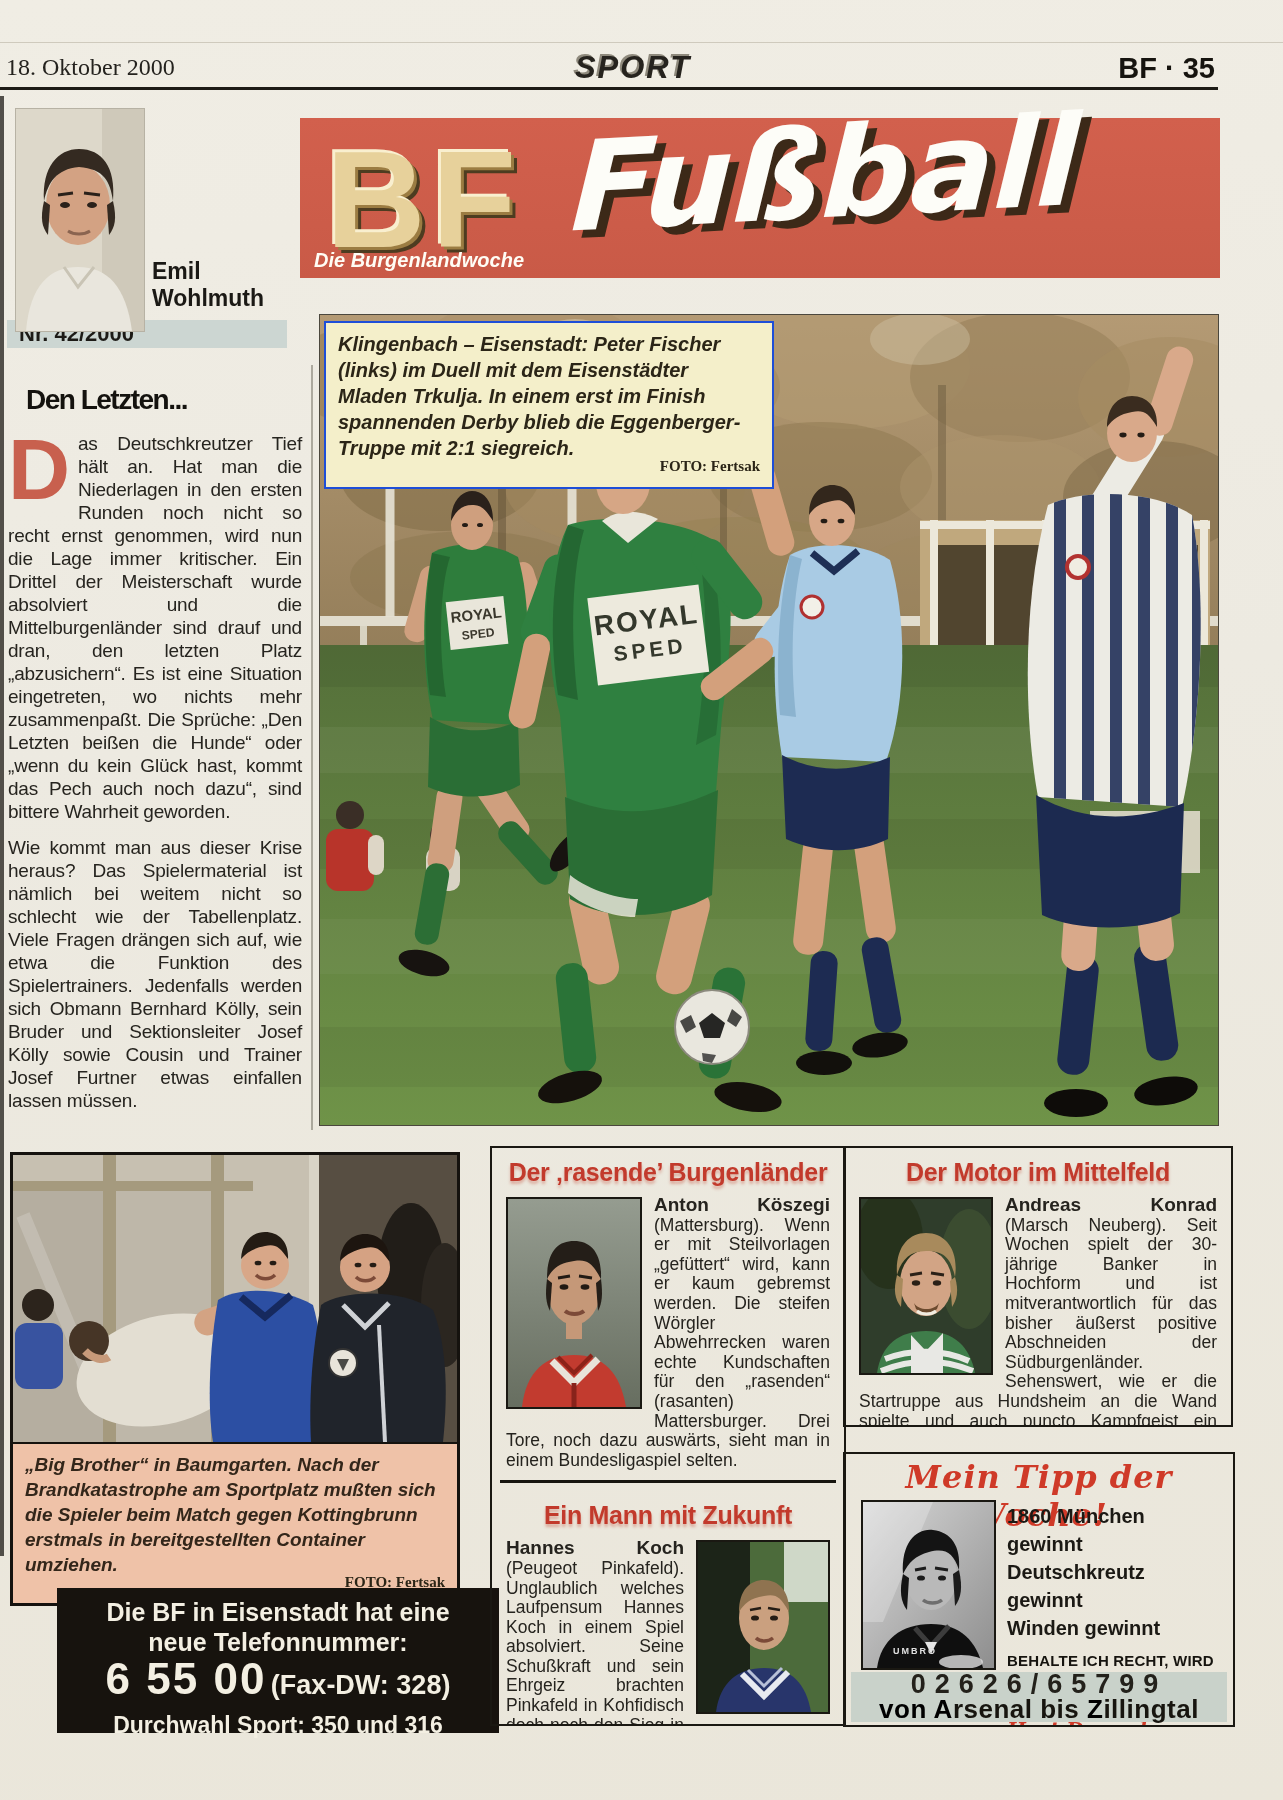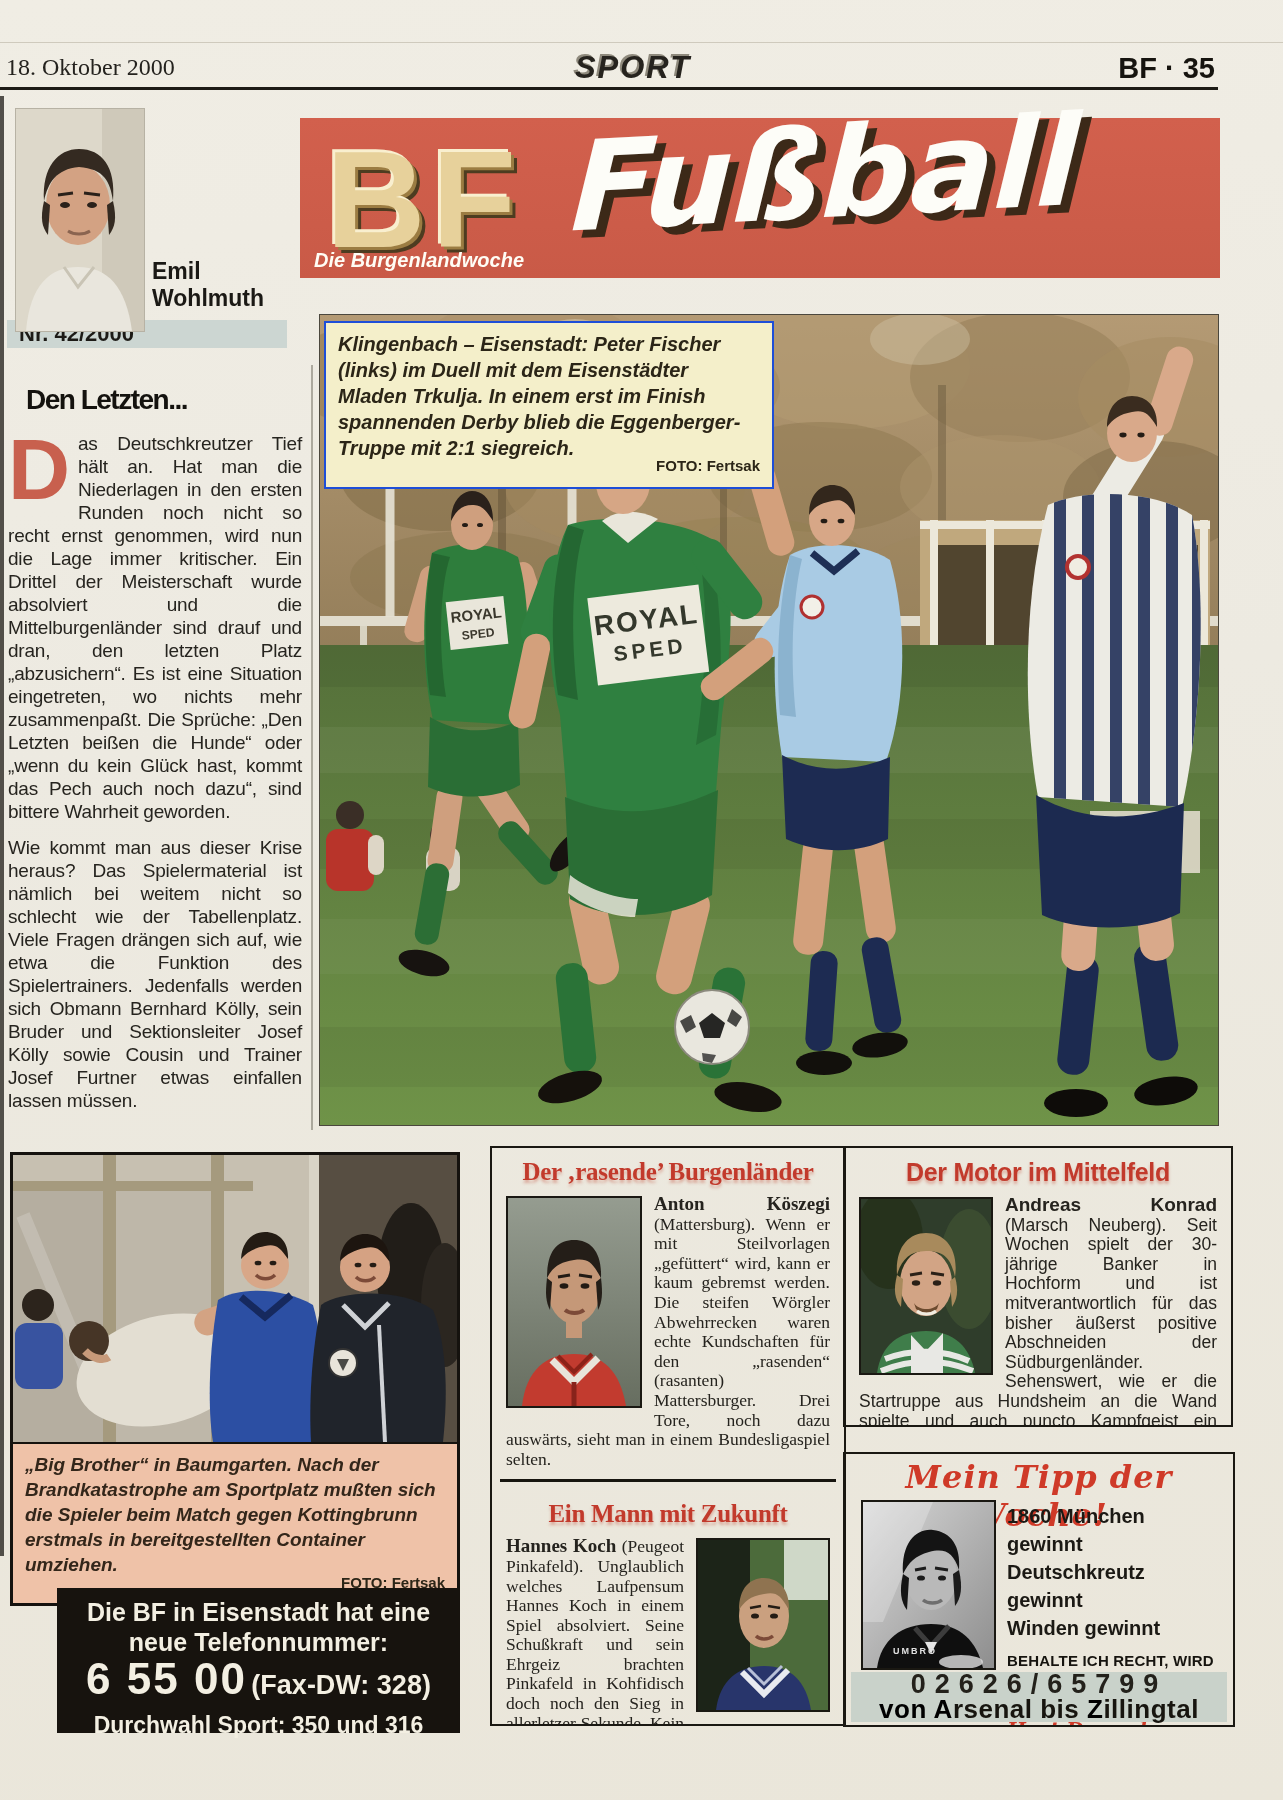--- a/index.html
+++ b/index.html
@@ -36,37 +36,37 @@
     letter-spacing:-.2px;color:#26241f;}
   .lead-body p{margin:0 0 13px 0;}
   .dropcap{float:left;font-size:86px;line-height:66px;font-weight:bold;color:#c8604e;
     margin:4px 8px 0 0;}
   .col-rule{left:311px;top:365px;width:2px;height:765px;background:#767266;opacity:.55;}
   
   .main-photo{left:320px;top:315px;width:898px;height:810px;outline:1px solid #4b473d;background:#7d8a5a;}
   .main-photo svg{display:block;width:100%;height:100%;}
   .photo-caption{left:4px;top:6px;width:422px;background:#f4efca;border:2px solid #1d4ed8;
     padding:8px 12px 26px 12px;font-size:20px;line-height:26px;font-weight:bold;font-style:italic;color:#2b2517;}
-  .photo-credit{position:absolute;right:12px;bottom:8px;font-size:15px;font-weight:bold;font-style:normal;color:#2b2517;}
+  .photo-credit{position:absolute;right:12px;bottom:8px;font-size:15px;font-weight:bold;font-style:normal;color:#2b2517;font-family:Liberation Serif, serif;}
   
   .locker{left:10px;top:1152px;width:450px;border:3px solid #15120e;box-sizing:border-box;background:#c7c0b1;}
   .locker svg{display:block;width:444px;height:287px;}
   .locker-caption{position:relative;background:#efc2a8;border-top:2px solid #15120e;
     padding:8px 12px 26px 12px;font-size:19px;line-height:25px;font-weight:bold;font-style:italic;color:#33261a;min-height:96px;box-sizing:border-box;}
   
-  .phone-box{left:57px;top:1588px;width:403px;height:145px;background:#17130e;color:#f3efe2;
+  .phone-box{left:57px;top:1588px;width:442px;height:145px;background:#17130e;color:#f3efe2;
     text-align:center;padding-top:9px;box-sizing:border-box;}
   .phone-box .l1{font-size:25px;font-weight:bold;line-height:30px;}
   .phone-box .l3{line-height:44px;}
   .phone-box .num{font-size:44px;font-weight:bold;letter-spacing:2px;}
   .phone-box .fax{font-size:27px;font-weight:bold;}
   .phone-box .l4{font-size:23px;font-weight:bold;line-height:28px;}
   
   .fbox{border:2px solid #1a1812;box-sizing:border-box;background:transparent;overflow:hidden;}
-  .box-mid{left:490px;top:1146px;width:356px;height:580px;font-family:Liberation Serif, serif;}
+  .box-mid{left:490px;top:1146px;width:356px;height:580px;}
   .box-konrad{left:843px;top:1146px;width:390px;height:281px;}
   .box-tipp{left:843px;top:1452px;width:392px;height:275px;}
   .sec{padding:8px 14px 0 14px;}
   .sec-headline{text-align:center;font-size:25px;font-weight:bold;letter-spacing:-.3px;color:#c23a2c;
     text-shadow:0 3px 3px rgba(193,70,50,.38);margin:2px 0 8px 0;}
   .sec-body{font-size:17.5px;line-height:19.6px;text-align:justify;color:#25231e;}
   .sec-body b{font-size:19px;}
   .pframe{border:2px solid #1a1812;background:#888;}
   .float-l{float:left;margin:2px 12px 4px 0;}
   .float-r{float:right;margin:2px 0 4px 12px;}

